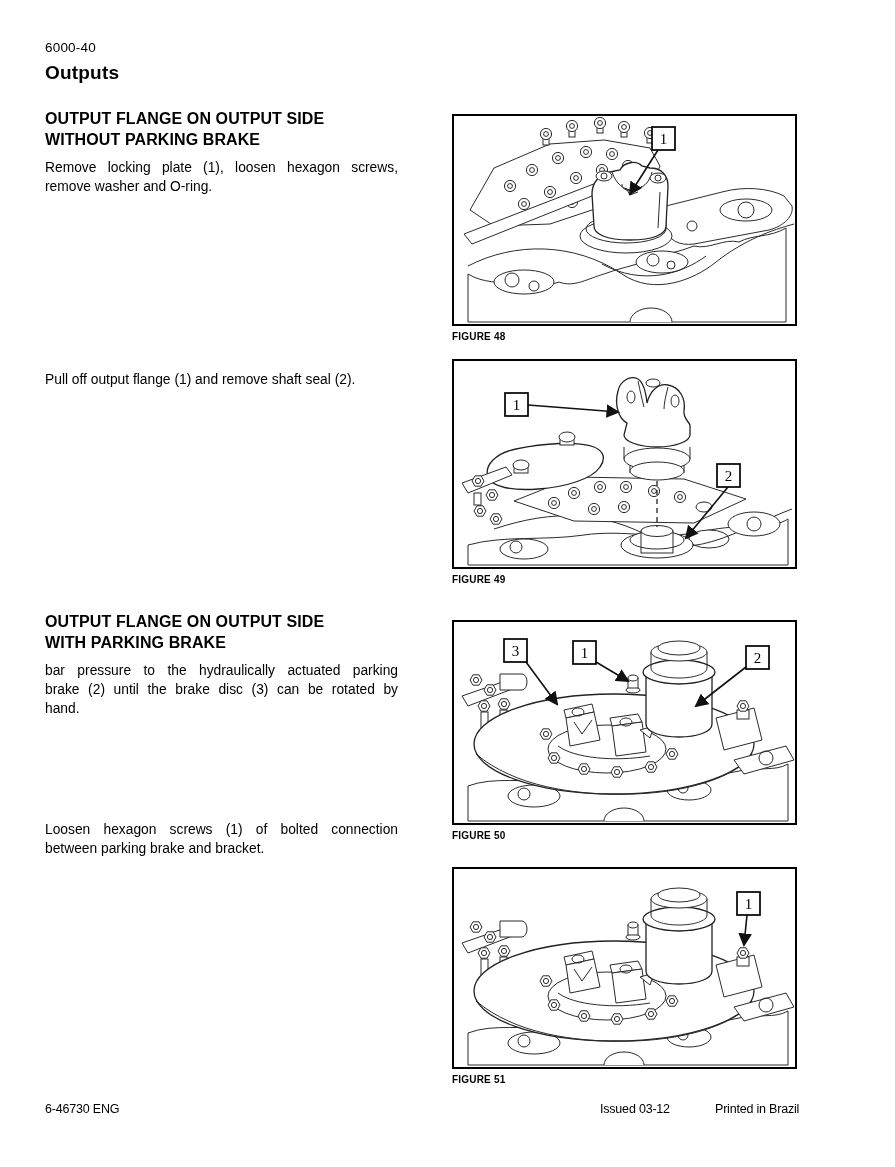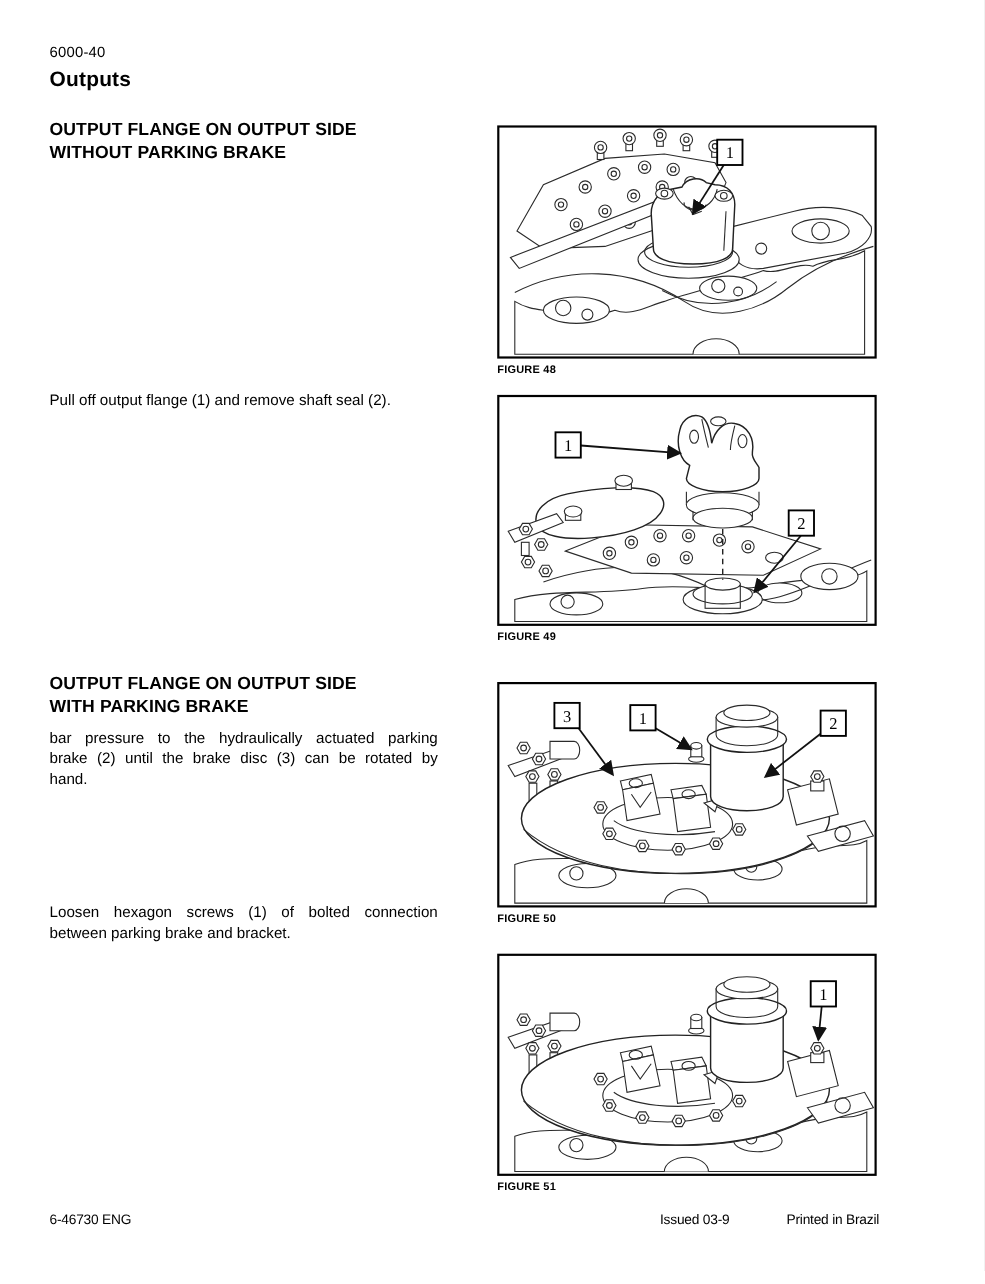--- a/index.html
+++ b/index.html
@@ -67,24 +67,28 @@
 <div class="page">
 
   <div class="abs pageno">6000-40</div>
   <div class="abs chapter">Outputs</div>
 
   <div class="abs sec" style="top:108px">
     <h2>
       <div>OUTPUT FLANGE ON OUTPUT SIDE</div>
       <div>WITHOUT PARKING BRAKE</div>
     </h2>
+    <div class="para">
+      <div class="ln j">Remove locking plate (1), loosen hexagon screws,</div>
+      <div class="ln">remove washer and O-ring.</div>
+    </div>
   </div>
 
   <div class="abs sec" style="top:354px">
-    <div class="para" style="margin-top:0">
+    <div class="para" style="margin-top:16px">
       <div class="ln">Pull off output flange (1) and remove shaft seal (2).</div>
     </div>
   </div>
 
   <div class="abs sec" style="top:611px">
     <h2>
       <div>OUTPUT FLANGE ON OUTPUT SIDE</div>
       <div>WITH PARKING BRAKE</div>
     </h2>
     <div class="para">
@@ -380,16 +384,16 @@
 
         <line x1="293" y1="46" x2="290" y2="76" class="arrow" marker-end="url(#ah)"></line>
         <rect x="283" y="23" width="23" height="23" class="co-box"></rect>
         <text x="294.5" y="40" class="co-txt">1</text>
       </svg>
     </div>
     <div class="figcap">FIGURE 51</div>
   </div>
 
   <div class="abs footer-item f-left">6-46730 ENG</div>
-  <div class="abs footer-item f-mid">Issued 03-9</div>
+  <div class="abs footer-item f-mid">Issued 03-12</div>
   <div class="abs footer-item f-right">Printed in Brazil</div>
 
 </div>
 
 </body></html>

